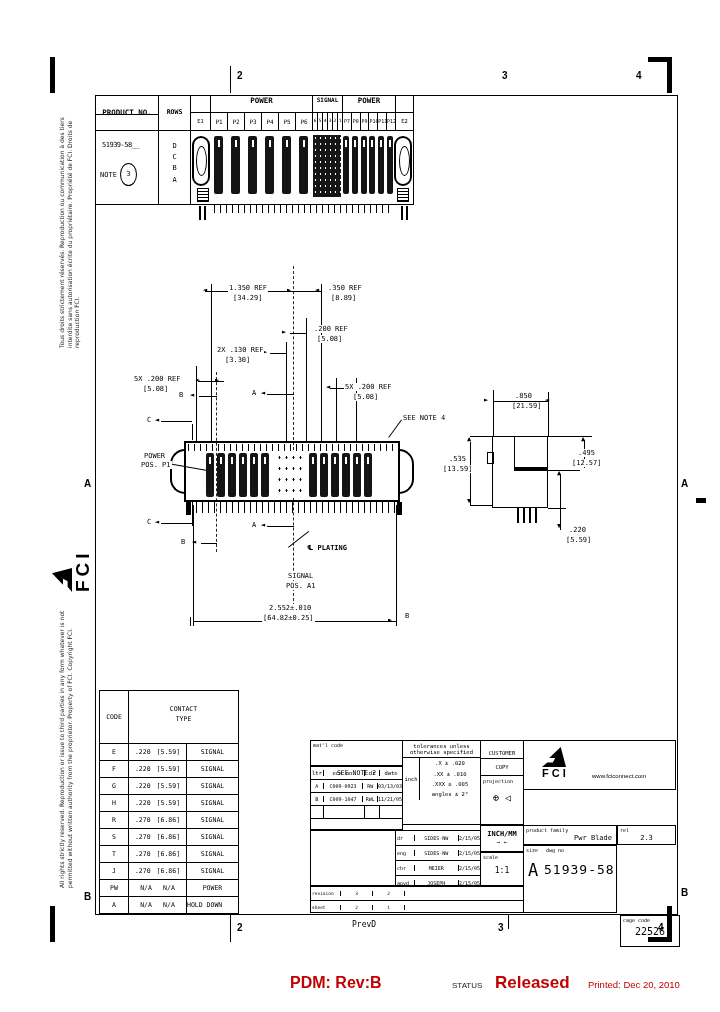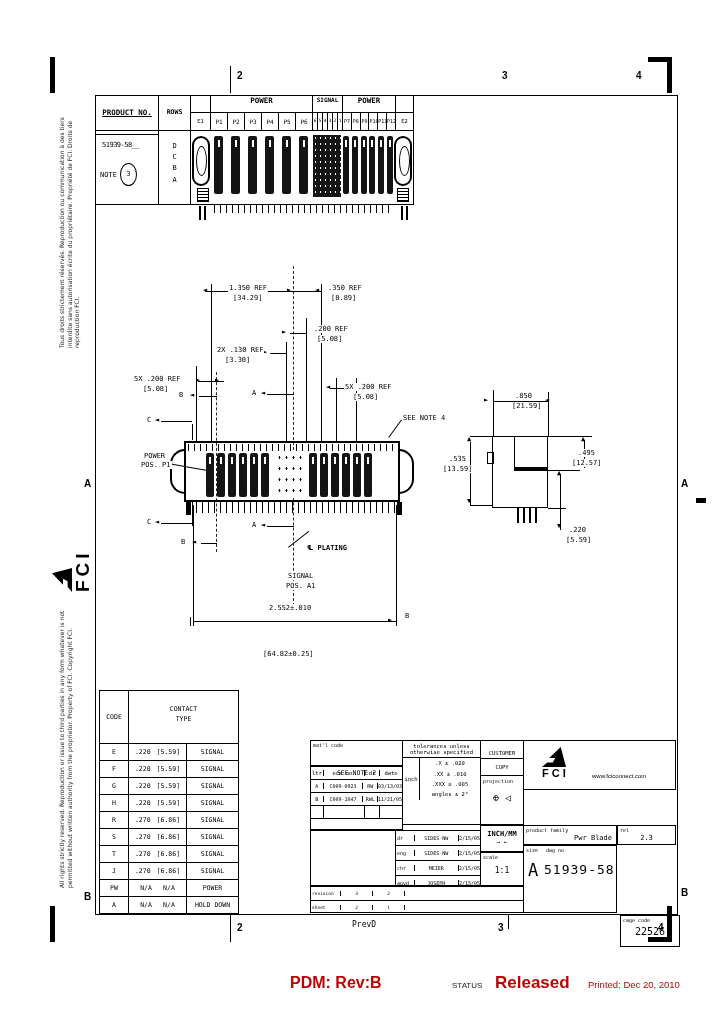--- a/index.html
+++ b/index.html
@@ -59,21 +59,21 @@
 
   <div class="rot fineprint" style="left:58px;top:348px;width:252px;">Tous droits strictement réservés. Reproduction ou communication à des tiers interdite sans autorisation écrite du propriétaire. Propriété de FCI. Droits de reproduction FCI.</div>
   <div class="rot fineprint" style="left:58px;top:888px;width:300px;">All rights strictly reserved. Reproduction or issue to third parties in any form whatever is not permitted without written authority from the proprietor. Property of FCI. Copyright FCI.</div>
   <div class="rot" style="left:52px;top:592px;width:80px;">
     <div class="tri"></div>
     <div style="font-family:'Liberation Sans',sans-serif;font-weight:bold;font-size:19px;letter-spacing:4px;">FCI</div>
   </div>
 
   <div class="abs" style="left:95px;top:95px;width:581px;height:818px;border:1px solid #000;"></div>
 
-  <div class="cell" style="left:95px;top:95px;width:64px;height:40px;text-decoration:underline;">
+  <div class="cell" style="left:95px;top:95px;width:64px;height:20px;">
     <div class="hdr" style="margin-top:12px;">PRODUCT NO.</div>
   </div>
   <div class="cell" style="left:158px;top:95px;width:33px;height:36px;">
     <div class="hdr" style="margin-top:12px;font-size:6.5px;">ROWS</div>
   </div>
   <div class="cell" style="left:190px;top:95px;width:21px;height:18px;"></div>
   <div class="cell hdr" style="left:210px;top:95px;width:103px;height:18px;">POWER</div>
   <div class="cell hdr" style="left:312px;top:95px;width:31px;height:18px;font-size:6px;">SIGNAL</div>
   <div class="cell hdr" style="left:342px;top:95px;width:54px;height:18px;">POWER</div>
   <div class="cell" style="left:395px;top:95px;width:19px;height:18px;"></div>
@@ -261,21 +261,21 @@
   <div class="dlab" style="left:142px;top:385px;">[5.08]</div>
   <div class="dlab" style="left:344px;top:383px;">5X .200 REF</div>
   <div class="dlab" style="left:352px;top:393px;">[5.08]</div>
   <div class="dlab" style="left:402px;top:414px;">SEE NOTE 4</div>
   <div class="dlab" style="left:143px;top:452px;">POWER</div>
   <div class="dlab" style="left:140px;top:461px;">POS. P1</div>
   <div class="dlab" style="left:306px;top:544px;font-weight:bold;">℄ PLATING</div>
   <div class="dlab" style="left:287px;top:572px;">SIGNAL</div>
   <div class="dlab" style="left:285px;top:582px;">POS. A1</div>
   <div class="dlab" style="left:268px;top:604px;">2.552±.010</div>
-  <div class="dlab" style="left:262px;top:650px;">[64.82±0.25]</div>
+  <div class="dlab" style="left:262px;top:614px;">[64.82±0.25]</div>
   <div class="dlab" style="left:404px;top:612px;">B</div>
   <div class="dlab" style="left:251px;top:389px;">A</div>
   <div class="dlab" style="left:251px;top:521px;">A</div>
   <div class="dlab" style="left:178px;top:391px;">B</div>
   <div class="dlab" style="left:180px;top:538px;">B</div>
   <div class="dlab" style="left:146px;top:416px;">C</div>
   <div class="dlab" style="left:146px;top:518px;">C</div>
   <div class="dlab" style="left:514px;top:392px;">.850</div>
   <div class="dlab" style="left:511px;top:402px;">[21.59]</div>
   <div class="dlab" style="left:448px;top:455px;">.535</div>
@@ -365,21 +365,21 @@
             <div style="width: auto; text-align: center;">N/A</div>
           </div>
           <div style="width: auto; text-align: center; flex: 1 1 0%;">POWER</div>
         </div>
         <div style="display: flex; height: 16px; border-bottom: none; align-items: center; font-size: 6.5px;">
           <div style="width: 28px; text-align: center; border-right: 1px solid rgb(0, 0, 0); align-self: stretch; line-height: 16px;">A</div>
           <div style="width: 57px; display: flex; justify-content: space-evenly; border-right: 1px solid rgb(0, 0, 0); align-self: stretch; align-items: center;">
             <div style="width: auto; text-align: center;">N/A</div>
             <div style="width: auto; text-align: center;">N/A</div>
           </div>
-          <div style="width: auto; text-align: center; flex: 1 1 0%;">HOLD DOWN</div>
+          <div style="width: auto; text-align: left; flex: 1 1 0%;">HOLD DOWN</div>
         </div>
       </div>
   </div>
 
   <div class="abs" style="left:310px;top:740px;width:366px;height:173px;">
     <div class="cell" style="left:0;top:0;width:93px;height:26px;">
       <div class="tbl-lab" style="left:2px;top:2px;">mat'l code</div>
       <div style="font-size:6.5px;text-align:center;margin-top:28px;">SEE NOTE 2</div>
     </div>
 

